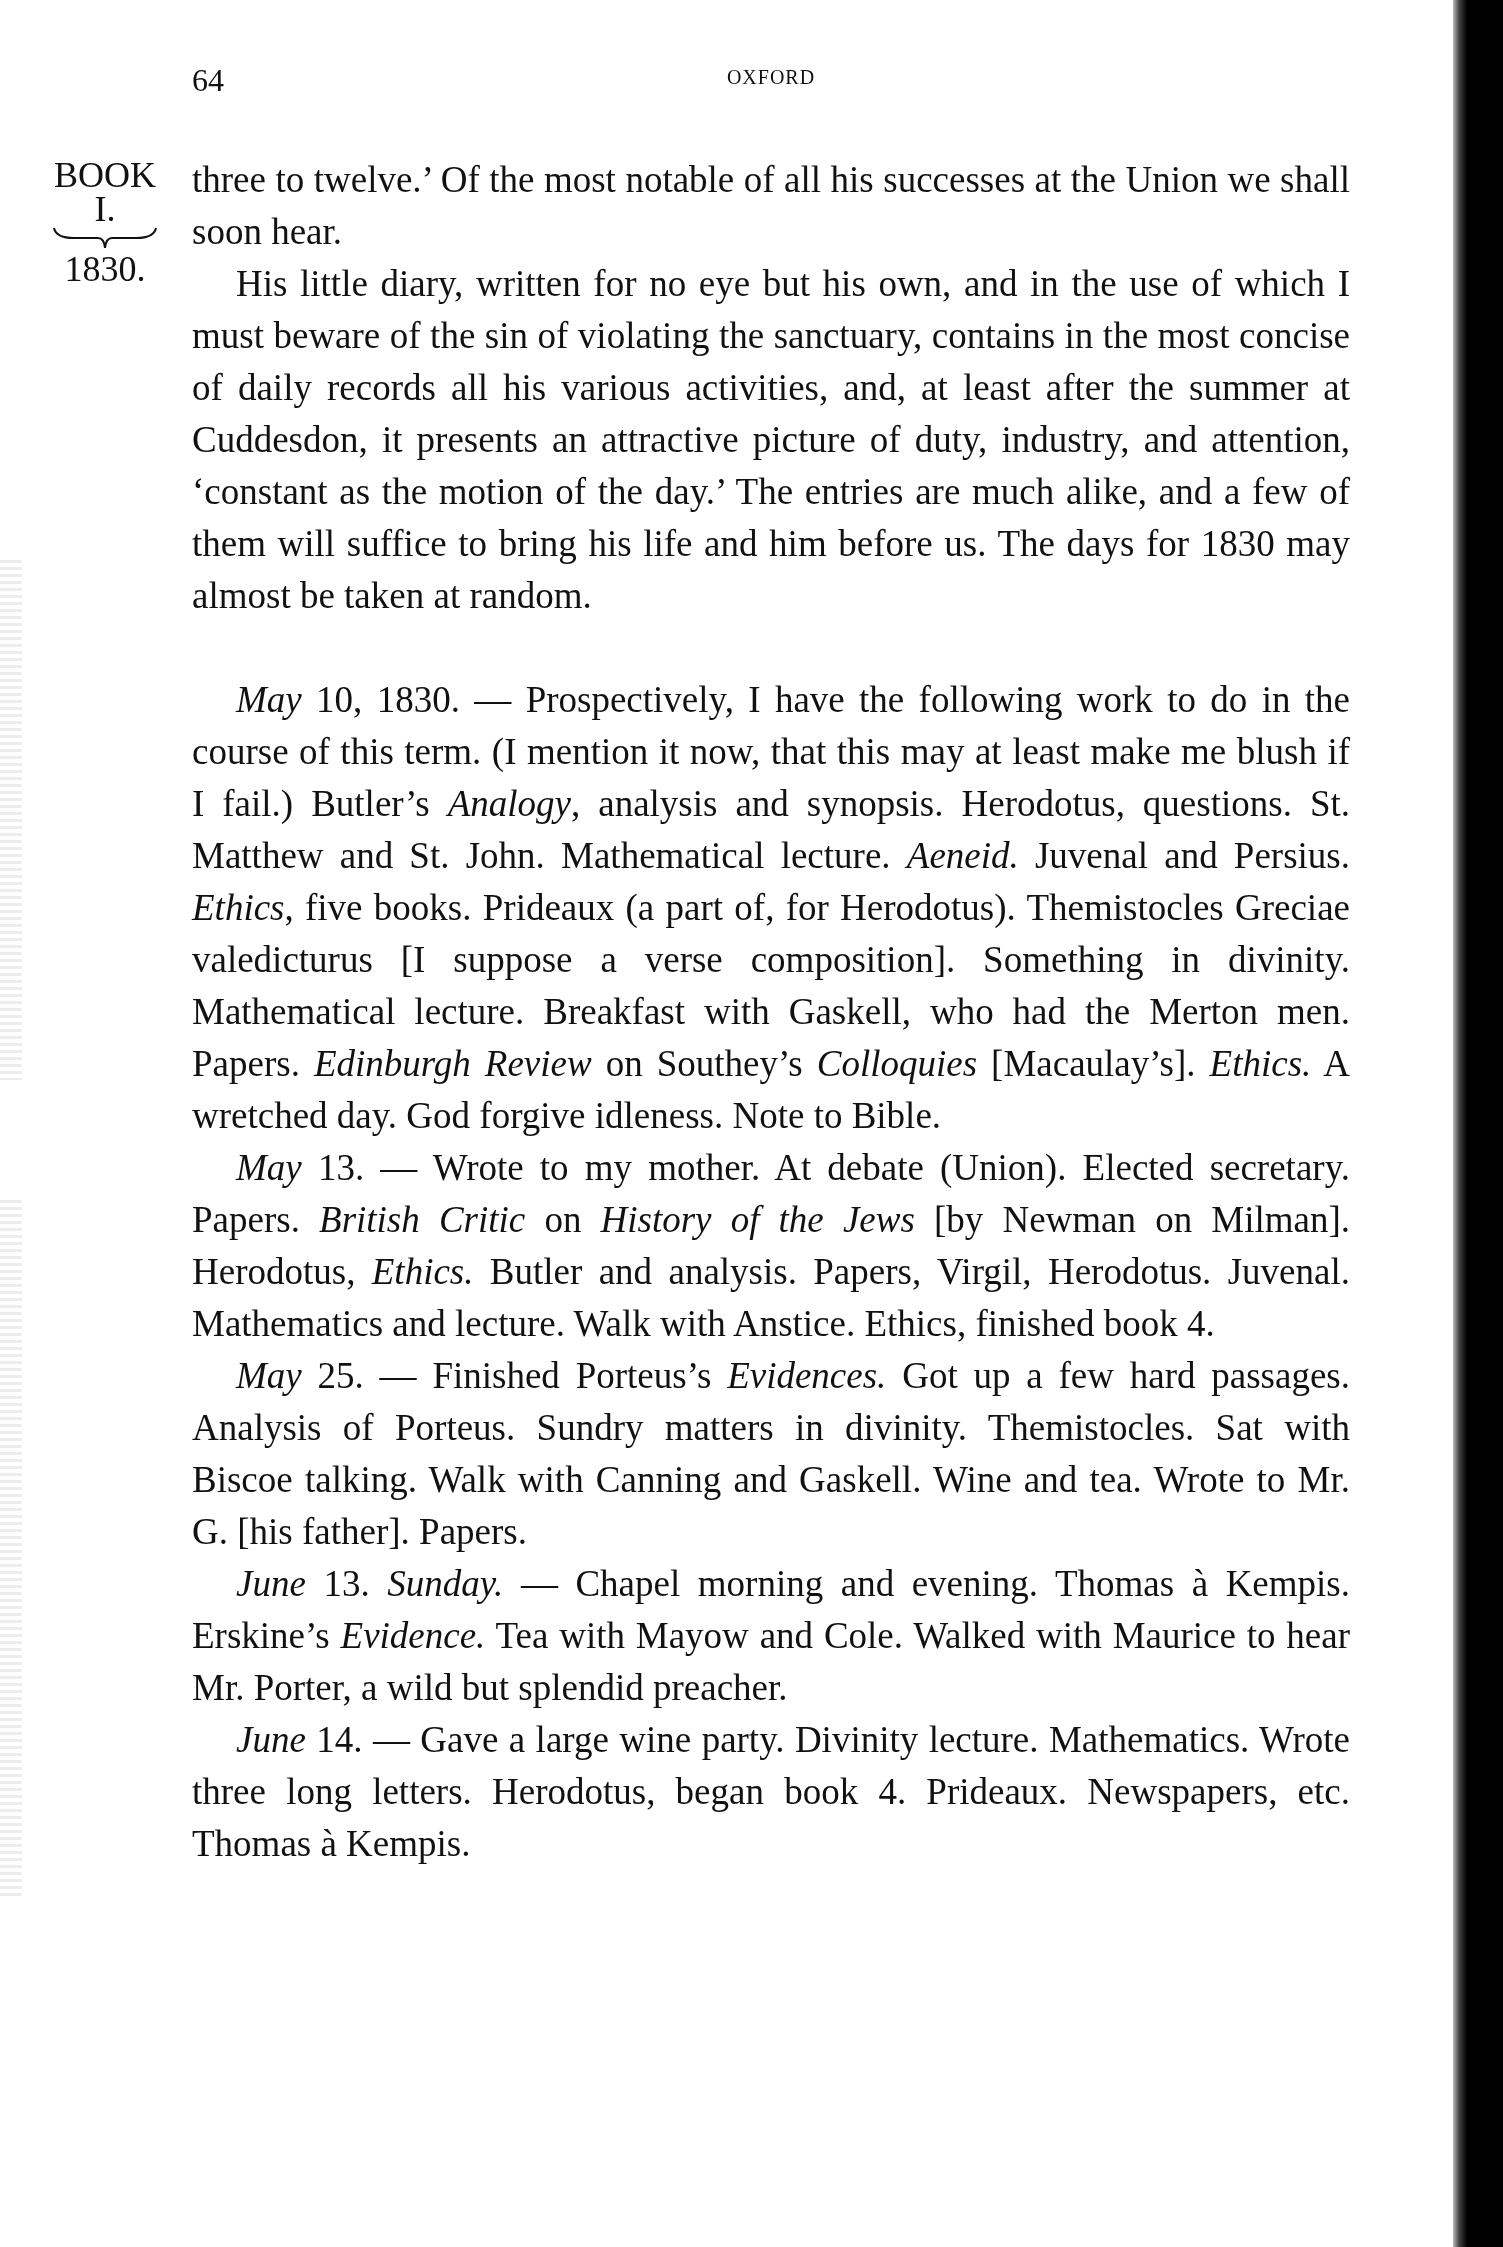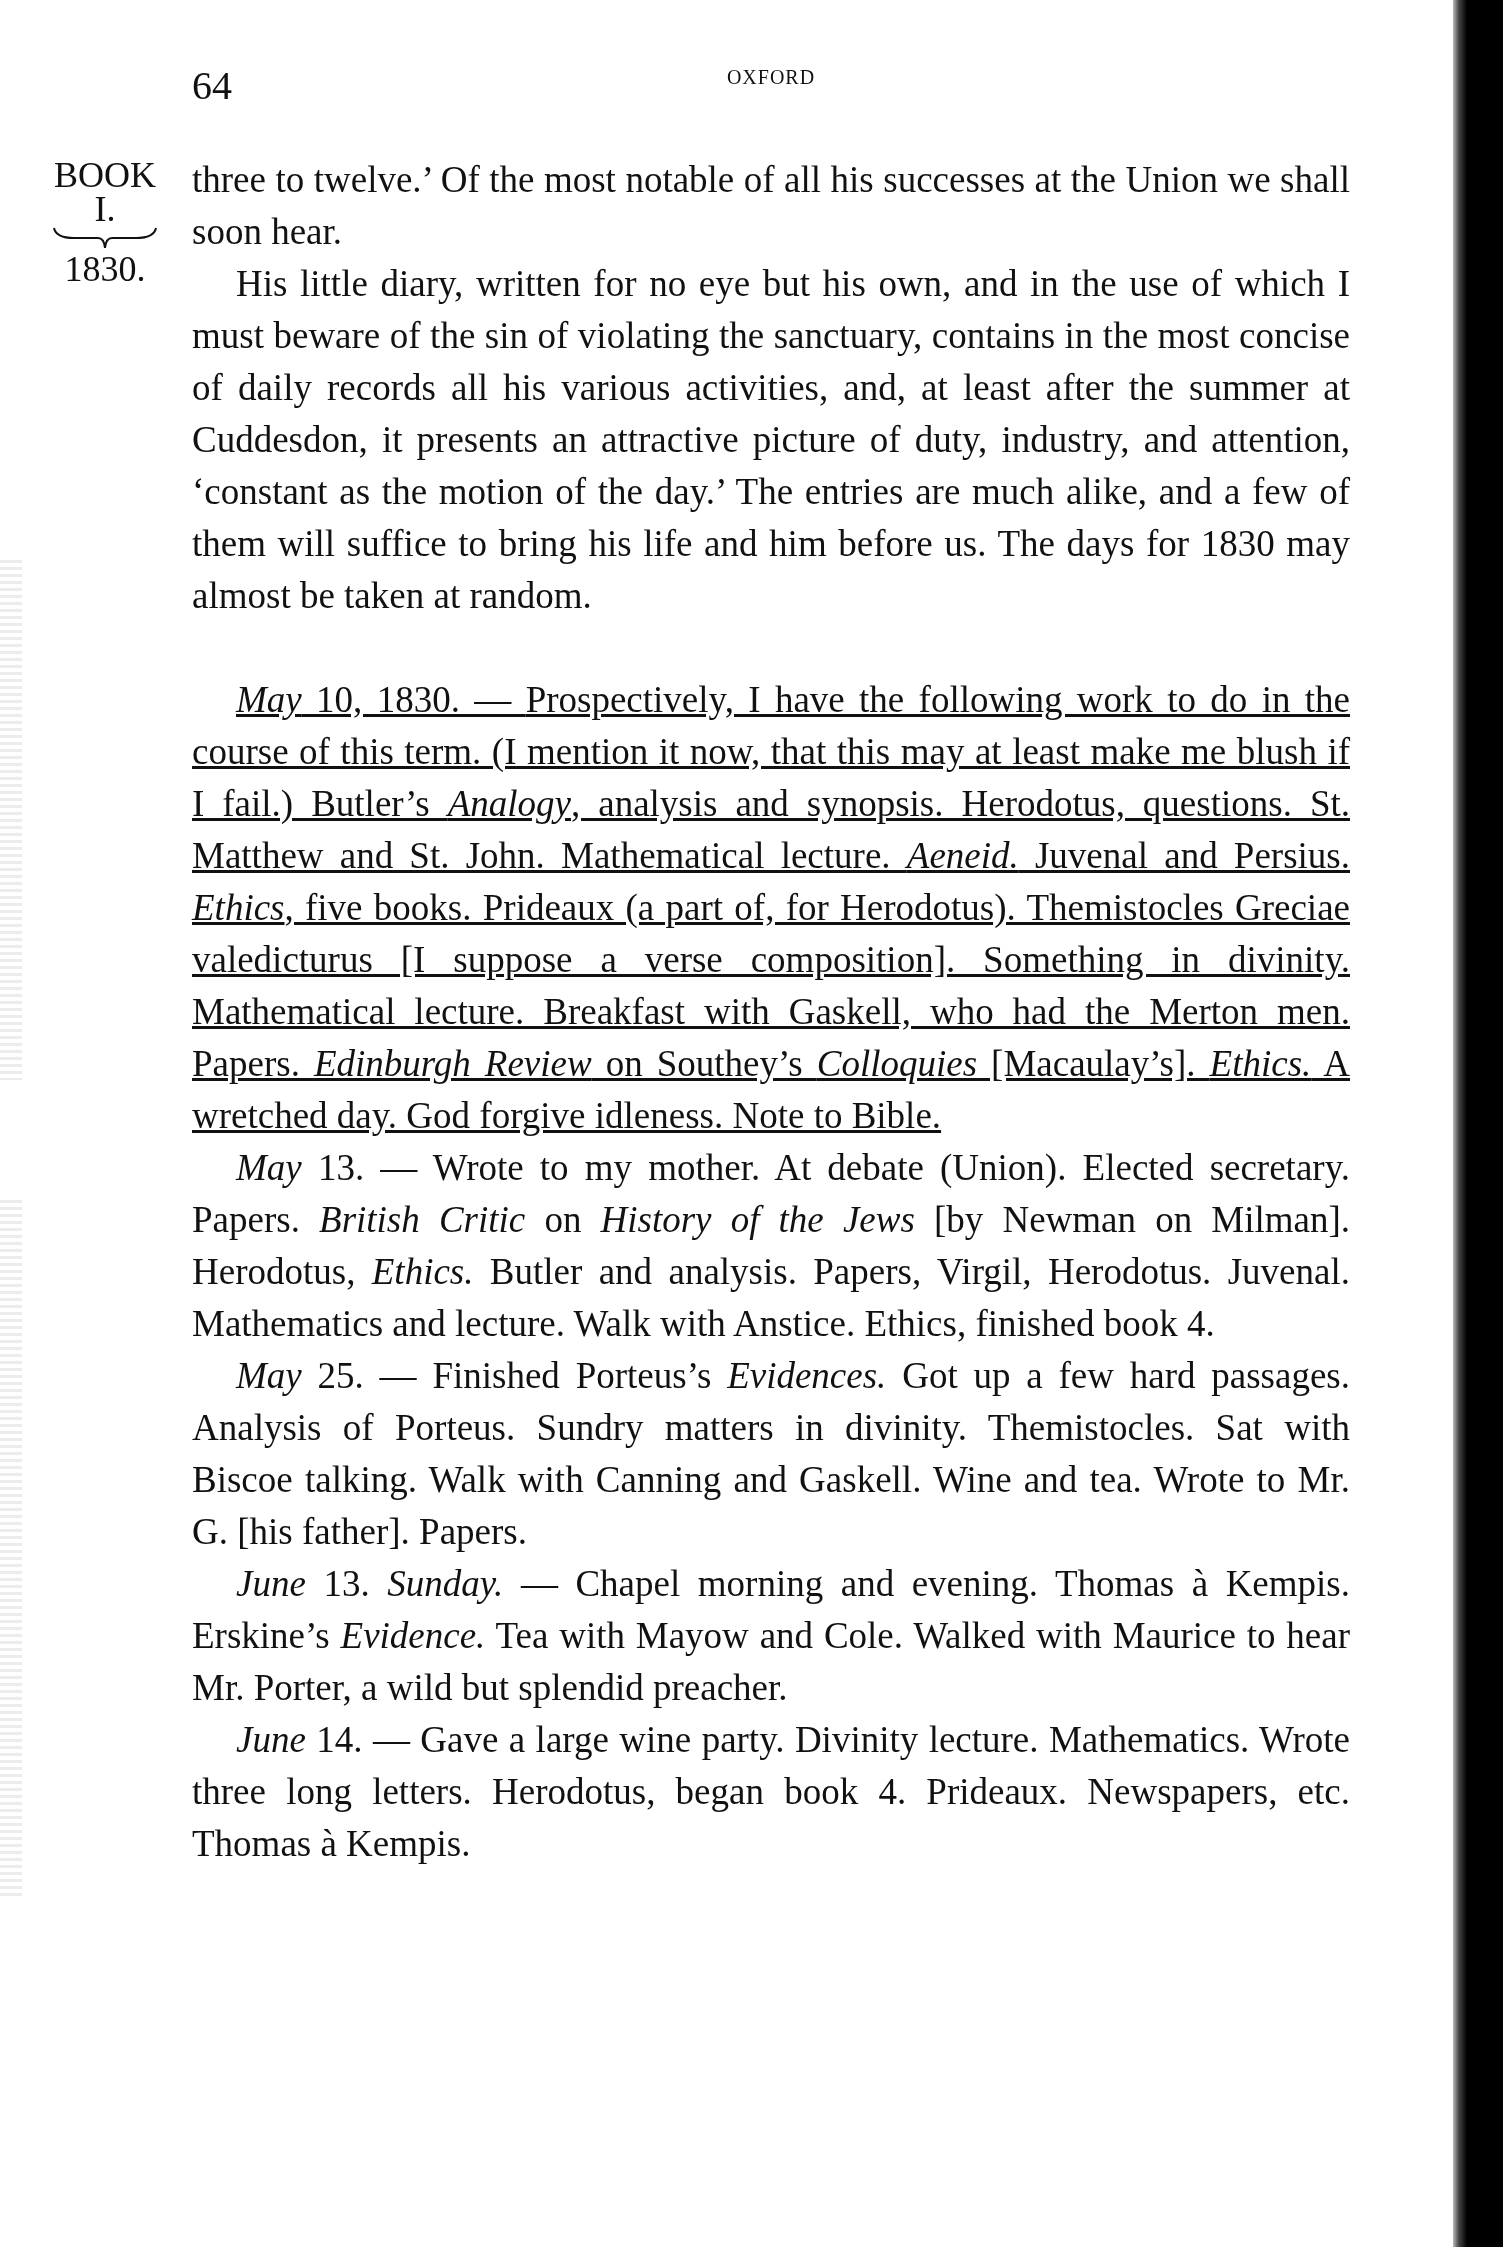--- a/index.html
+++ b/index.html
@@ -9,33 +9,33 @@
   }
   .edge {
     position: absolute; top: 0; right: 0; width: 50px; height: 2247px;
     background: linear-gradient(to right, #bbb 0px, #444 6px, #000 14px, #000 100%);
   }
   .edge-speck {
     position: absolute; left: 0; width: 22px; background: repeating-linear-gradient(#ddd 0 3px, #fff 3px 7px);
     opacity: 0.55;
   }
   .header { position: absolute; top: 62px; left: 192px; width: 1158px; height: 50px; }
-  .page-num { position: absolute; left: 0; top: 0; font-size: 40px; }
+  .page-num { position: absolute; left: 0; top: 0; font-size: 32px; }
   .running-head { position: absolute; left: 0; right: 0; text-align: center; top: 4px; font-size: 20px; letter-spacing: 1px; }
   .margin-note {
     position: absolute; left: 50px; top: 158px; width: 110px; text-align: center; font-size: 36px; line-height: 34px;
   }
   .brace { display: block; margin: 0 auto; }
   .body-text {
     position: absolute; left: 192px; top: 154px; width: 1158px;
     font-size: 37px; line-height: 52px; text-align: justify;
   }
   .body-text p { margin: 0; text-indent: 0; }
   .body-text p.indent { text-indent: 44px; }
-  .body-text p.gap { margin-top: 52px; text-decoration: underline; }
+  .body-text p.gap { margin-top: 52px; }
   .body-text i { font-style: italic; }
 </style>
 </head>
 <body>
 
 <div class="edge"></div>
 <div class="edge-speck" style="top:560px;height:520px;"></div>
 <div class="edge-speck" style="top:1200px;height:700px;"></div>
 
 <div class="header">

